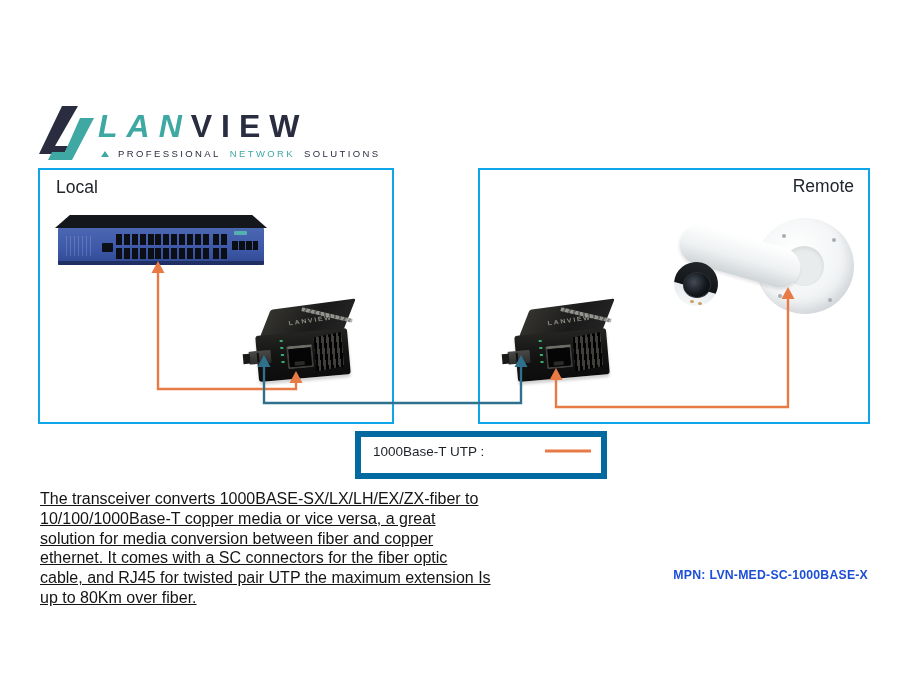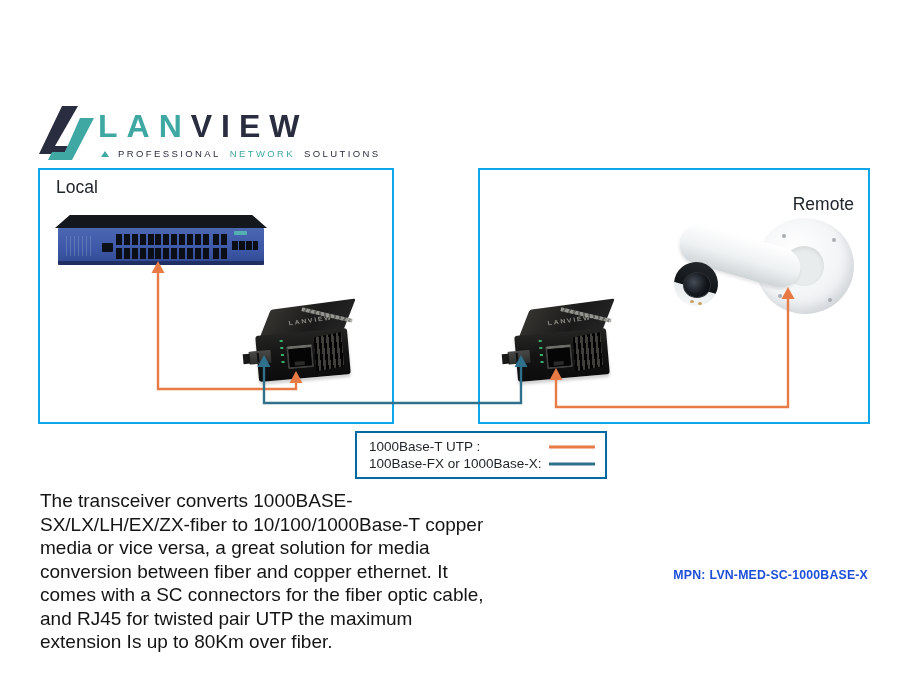--- a/index.html
+++ b/index.html
@@ -4,34 +4,34 @@
 <style>
   html,body{margin:0;padding:0;background:#ffffff;}
   body{font-family:"Liberation Sans", sans-serif;}
   .stage{position:relative;width:906px;height:700px;background:#fff;overflow:hidden;}
   .abs{position:absolute;}
 
   
   .logo{left:38px;top:104px;width:320px;height:62px;}
   .logo-mark{position:absolute;left:0;top:2px;}
   .wordmark{position:absolute;left:60px;top:6px;font-size:32px;font-weight:700;letter-spacing:9px;line-height:1;white-space:nowrap;}
-  .wm-teal{color:#3FA8A3;}
+  .wm-teal{color:#3FA8A3;font-style:italic;}
   .wm-navy{color:#292D3F;}
   .tagline{position:absolute;left:63px;top:44px;font-size:9.5px;font-weight:400;letter-spacing:2.4px;color:#292D3F;white-space:nowrap;}
   .tagline .tg-teal{color:#3FA8A3;}
   .tagline span{margin-right:9px;}
   .tri{display:inline-block;width:0;height:0;border-left:4px solid transparent;border-right:4px solid transparent;border-bottom:6px solid #3FA8A3;margin-right:5px;}
 
   
   .zone{border:2px solid #0ea5e9;background:#fff;}
   .box-local{left:38px;top:168px;width:352px;height:252px;}
   .box-remote{left:478px;top:168px;width:388px;height:252px;}
   .zone-label{position:absolute;font-size:17.5px;color:#20262B;}
   .lbl-local{left:16px;top:7px;}
-  .lbl-remote{right:14px;top:6px;margin-top:18px;}
+  .lbl-remote{right:14px;top:6px;}
 
   
   .switch{left:55px;top:215px;width:212px;height:54px;}
   .sw-top{position:absolute;left:0;top:0;width:212px;height:13px;background:#14171C;
           clip-path:polygon(7% 0,93% 0,100% 100%,0 100%);}
   .sw-front{position:absolute;left:3px;top:13px;width:206px;height:37px;border-radius:1px;
             background:linear-gradient(180deg,#4B67B2 0%,#3C57A6 60%,#2F4890 100%);
             box-shadow:inset 0 -4px 0 rgba(10,16,40,.45);}
   .sw-vent{position:absolute;left:8px;top:8px;width:26px;height:20px;
            background:repeating-linear-gradient(90deg,rgba(255,255,255,.16) 0 1.5px,transparent 1.5px 4px);}
@@ -89,27 +89,27 @@
   .cam-front{position:absolute;left:8px;top:50px;width:44px;height:44px;border-radius:50%;
              background:linear-gradient(180deg,#22262A 0%,#121518 58%,#E8EBED 60%,#F4F6F7 100%);
              transform:rotate(16deg);}
   .cam-lens{position:absolute;left:17px;top:60px;width:26px;height:24px;border-radius:50%;
             background:radial-gradient(circle at 38% 38%,#434B55 0%,#14181D 55%,#05070A 100%);
             border:1px solid #2A2F35;}
   .cam-ir{position:absolute;width:4px;height:3px;border-radius:50%;background:#C9A05E;}
   .ir-1{left:24px;top:88px;} .ir-2{left:32px;top:90px;}
 
   
-  .legend{left:355px;top:431px;width:252px;height:48px;border:2px solid #0369a1;background:#fff;
+  .legend{left:355px;top:431px;width:252px;height:48px;border:6px solid #0369a1;background:#fff;
           box-sizing:border-box;padding:5px 10px 5px 12px;display:flex;flex-direction:column;justify-content:space-between;}
   .legend-row{display:flex;align-items:center;height:18px;font-size:13.5px;color:#1C2228;white-space:nowrap;}
   .legend-row .lg-label{flex:1;}
 
   
-  .description{left:40px;top:489px;width:452px;font-size:19px;line-height:1.24;color:#141414;}
+  .description{left:40px;top:489px;width:452px;font-size:16px;line-height:1.24;color:#141414;text-decoration:underline;}
   .mpn{right:38px;top:568px;font-size:12.3px;font-weight:700;color:#1d4ed8;letter-spacing:.2px;white-space:nowrap;}
   .mpn .mpn-label{margin-right:4px;}
 
   
   .cables{left:0;top:0;pointer-events:none;}
 </style>
 </head>
 <body>
 
 <div class="stage">
@@ -203,26 +203,20 @@
     <polygon points="781.5,299 794.5,299 788,287" fill="#E87B45"></polygon>
   </svg>
 
   <div class="abs legend">
     <div class="legend-row">
       <span class="lg-label">1000Base-T UTP :</span>
       <svg width="46" height="4">
           <rect x="0" y="0.5" width="46" height="3" fill="#E87B45"></rect>
         </svg>
     </div>
-    <div class="legend-row">
-      <span class="lg-label">100Base-FX or 1000Base-X:</span>
-      <svg width="46" height="4">
-          <rect x="0" y="0.5" width="46" height="3" fill="#2F708D"></rect>
-        </svg>
-    </div>
   </div>
 
   <div class="abs description">The transceiver converts 1000BASE-SX/LX/LH/EX/ZX-fiber to 10/100/1000Base-T copper media or vice versa, a great solution for media conversion between fiber and copper ethernet. It comes with a SC connectors for the fiber optic cable, and RJ45 for twisted pair UTP the maximum extension Is up to 80Km over fiber.</div>
 
   <div class="abs mpn">
     <span class="mpn-label">MPN:</span><span>LVN-MED-SC-1000BASE-X</span>
   </div>
 
 </div>
 

